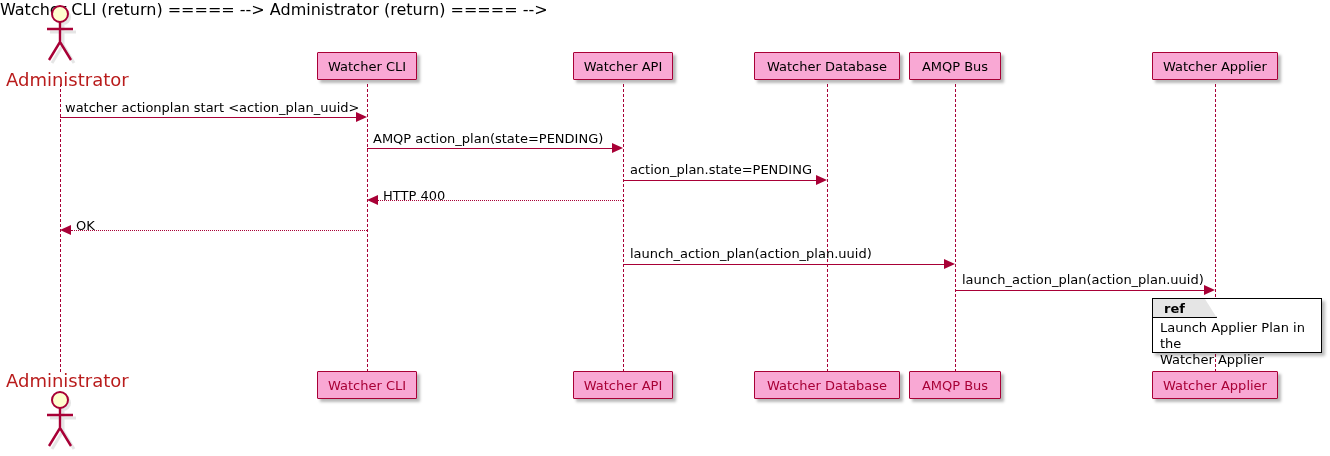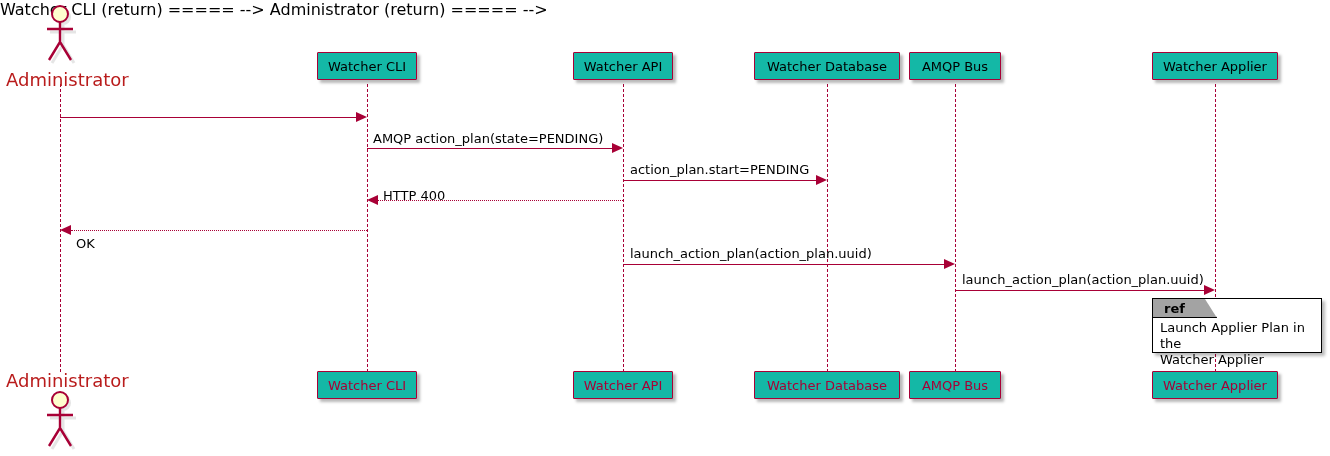--- a/index.html
+++ b/index.html
@@ -19,21 +19,21 @@
   }
   .lifeline {
     position: absolute;
     width: 0;
     border-left: 1px dashed #A80036;
     top: 84px;
     height: 288px;
   }
   .pbox {
     position: absolute;
-    background: #14b8a6;
+    background: #f9a8d4;
     border: 1.5px solid #A80036;
     border-radius: 1px;
     box-shadow: 3px 3px 3px rgba(0,0,0,0.28);
     font-size: 13px;
     line-height: 1;
     display: flex;
     align-items: center;
     justify-content: center;
     white-space: nowrap;
     box-sizing: border-box;
@@ -90,21 +90,21 @@
     background: #FFFFFF;
     border: 1.5px solid #000000;
     box-shadow: 3px 3px 3px rgba(0,0,0,0.28);
     box-sizing: border-box;
   }
   .ref-tab {
     position: absolute;
     left: 0;
     top: 0;
     height: 19px;
-    background: #a3a3a3;
+    background: #e5e5e5;
     border-right: 1.5px solid #000000;
     border-bottom: 1.5px solid #000000;
     -webkit-clip-path: polygon(0 0, calc(100% - 12px) 0, 100% 100%, 0 100%);
     clip-path: polygon(0 0, calc(100% - 12px) 0, 100% 100%, 0 100%);
     display: flex;
     align-items: center;
     box-sizing: border-box;
   }
   .ref-tab span {
     font-size: 13px;
@@ -175,40 +175,41 @@
   
   <div class="pbox bottom" style="left:317px;  top:371px; width:100px;">Watcher CLI</div>
   <div class="pbox bottom" style="left:573px;  top:371px; width:100px;">Watcher API</div>
   <div class="pbox bottom" style="left:754px;  top:371px; width:146px;">Watcher Database</div>
   <div class="pbox bottom" style="left:909px;  top:371px; width:92px;">AMQP Bus</div>
   <div class="pbox bottom" style="left:1152px; top:371px; width:126px;">Watcher Applier</div>
 
   
   <div class="msg-line" style="left:60px; top:117px; width:296px;"></div>
   <div class="arrow-head right" style="left:356px; top:112px;"></div>
+  <div class="msg-label" style="left:65px; top:101px;">watcher actionplan start &lt;action_plan_uuid&gt;</div>
 
   
   <div class="msg-line" style="left:367px; top:148px; width:245px;"></div>
   <div class="arrow-head right" style="left:612px; top:143px;"></div>
   <div class="msg-label" style="left:373px; top:132px;">AMQP action_plan(state=PENDING)</div>
 
   
   <div class="msg-line" style="left:623px; top:180px; width:193px;"></div>
   <div class="arrow-head right" style="left:816px; top:175px;"></div>
-  <div class="msg-label" style="left:630px; top:163px;">action_plan.start=PENDING</div>
+  <div class="msg-label" style="left:630px; top:163px;">action_plan.state=PENDING</div>
 
    Watcher CLI (return) ===== --&gt;
   <div class="msg-line dotted" style="left:378px; top:200px; width:245px;"></div>
   <div class="arrow-head left" style="left:367px; top:195px;"></div>
   <div class="msg-label" style="left:383px; top:189px;">HTTP 400</div>
 
    Administrator (return) ===== --&gt;
   <div class="msg-line dotted" style="left:71px; top:230px; width:296px;"></div>
   <div class="arrow-head left" style="left:60px; top:225px;"></div>
-  <div class="msg-label" style="left:76px; top:219px;margin-top:18px;">OK</div>
+  <div class="msg-label" style="left:76px; top:219px;">OK</div>
 
   
   <div class="msg-line" style="left:623px; top:264px; width:321px;"></div>
   <div class="arrow-head right" style="left:944px; top:259px;"></div>
   <div class="msg-label" style="left:630px; top:247px;">launch_action_plan(action_plan.uuid)</div>
 
   
   <div class="msg-line" style="left:955px; top:290px; width:249px;"></div>
   <div class="arrow-head right" style="left:1204px; top:285px;"></div>
   <div class="msg-label" style="left:962px; top:273px;">launch_action_plan(action_plan.uuid)</div>

